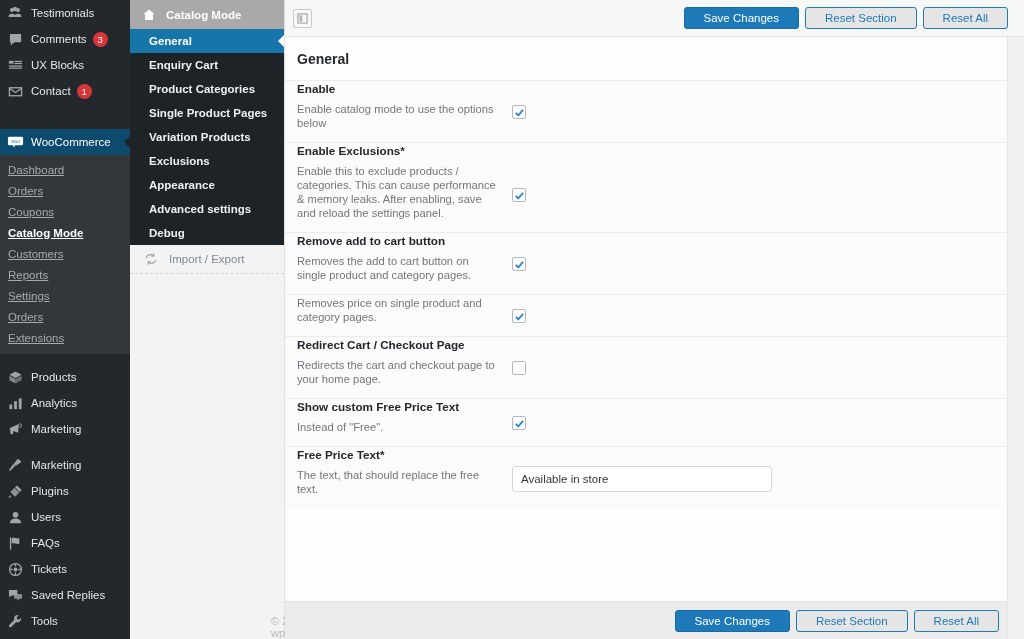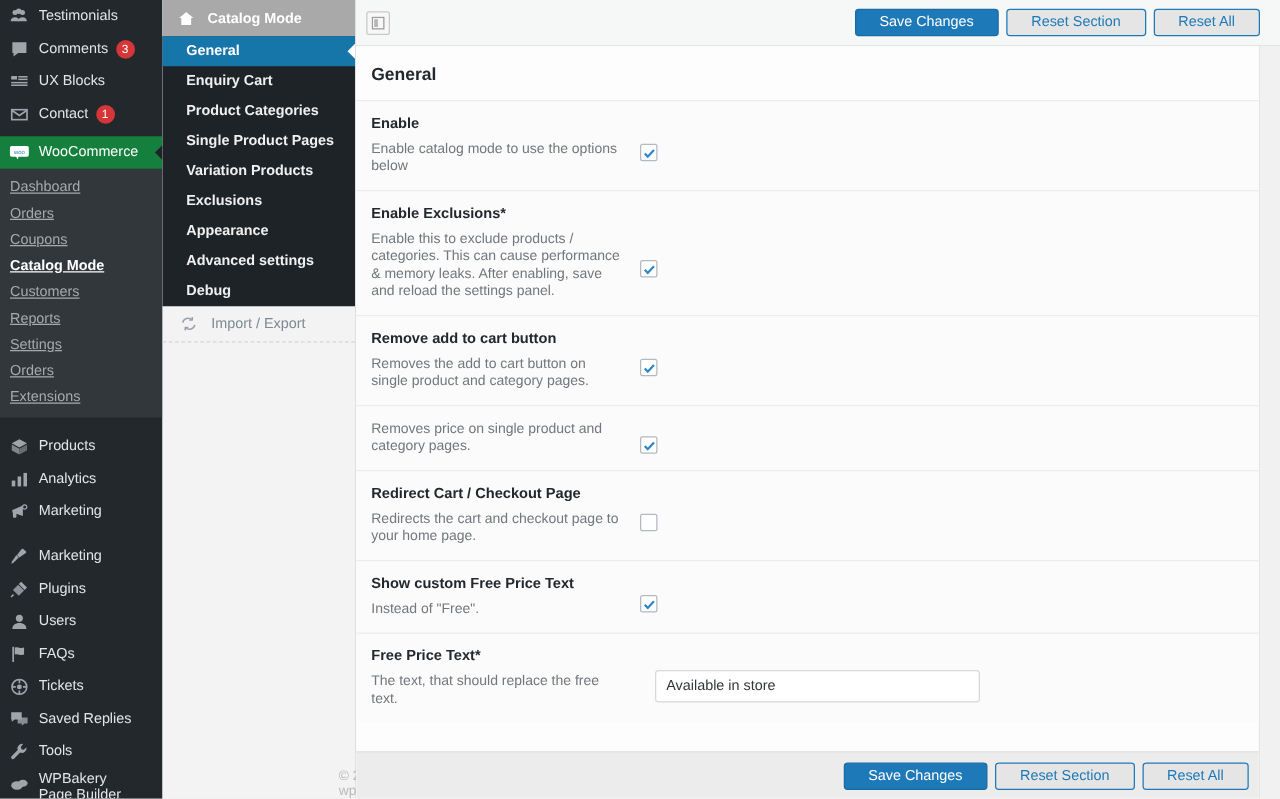--- a/index.html
+++ b/index.html
@@ -32,21 +32,21 @@
   }
   .wp-item .ico {
     width: 18px; height: 18px;
     margin-right: 7px;
     flex: 0 0 18px;
     display: flex; align-items: center; justify-content: center;
     color: #a0a5aa;
   }
   .wp-item .ico svg { display: block; }
   .wp-item.current {
-    background: #15803d; color: #fff;
+    background: #0c4a6e; color: #fff; margin-top: 20px;
   }
   .wp-item.current .ico { color: #fff; }
   .wp-item.current::after {
     content: ""; position: absolute; right: -1px; top: 50%;
     margin-top: -7px;
     border-style: solid; border-width: 7px 7px 7px 0;
     border-color: transparent #1d2327 transparent transparent;
   }
   .wp-sub {
     background: #32373c;
@@ -163,21 +163,21 @@
     display: flex; flex-direction: column;
   }
   .panel-title {
     font-size: 14px; font-weight: bold; color: #23282d;
     padding: 14px 0 13px 12px;
     background: #fdfdfd;
   }
   .rows { flex: 1 1 auto; }
   .row {
     display: flex;
-    padding: 11px 12px 12px 12px;
+    padding: 1px 12px 12px 12px;
     border-top: 1px solid #ececec;
     background: #fbfbfc;
   }
   .row:first-child { border-top: 1px solid #ececec; }
   .row .col-label {
     width: 215px; flex: 0 0 215px; padding-right: 12px;
   }
   .row .ttl {
     font-size: 11.7px; font-weight: bold; color: #23282d;
     margin-bottom: 6px; line-height: 14px;
@@ -203,21 +203,20 @@
   .text-input {
     width: 260px; height: 26px;
     border: 1px solid #d8d8d8;
     border-radius: 3px;
     background: #fff;
     font-family: "Liberation Sans", sans-serif;
     font-size: 11.5px;
     color: #32373c;
     padding: 0 8px;
     outline: none;
-    margin-left: 12px;
   }
 
   .panel-footer {
     background: #ececec;
     border-top: 1px solid #e0e0e0;
     height: 38px;
     display: flex; align-items: center;
     padding: 0 8px 0 12px;
     flex: 0 0 38px;
   }

